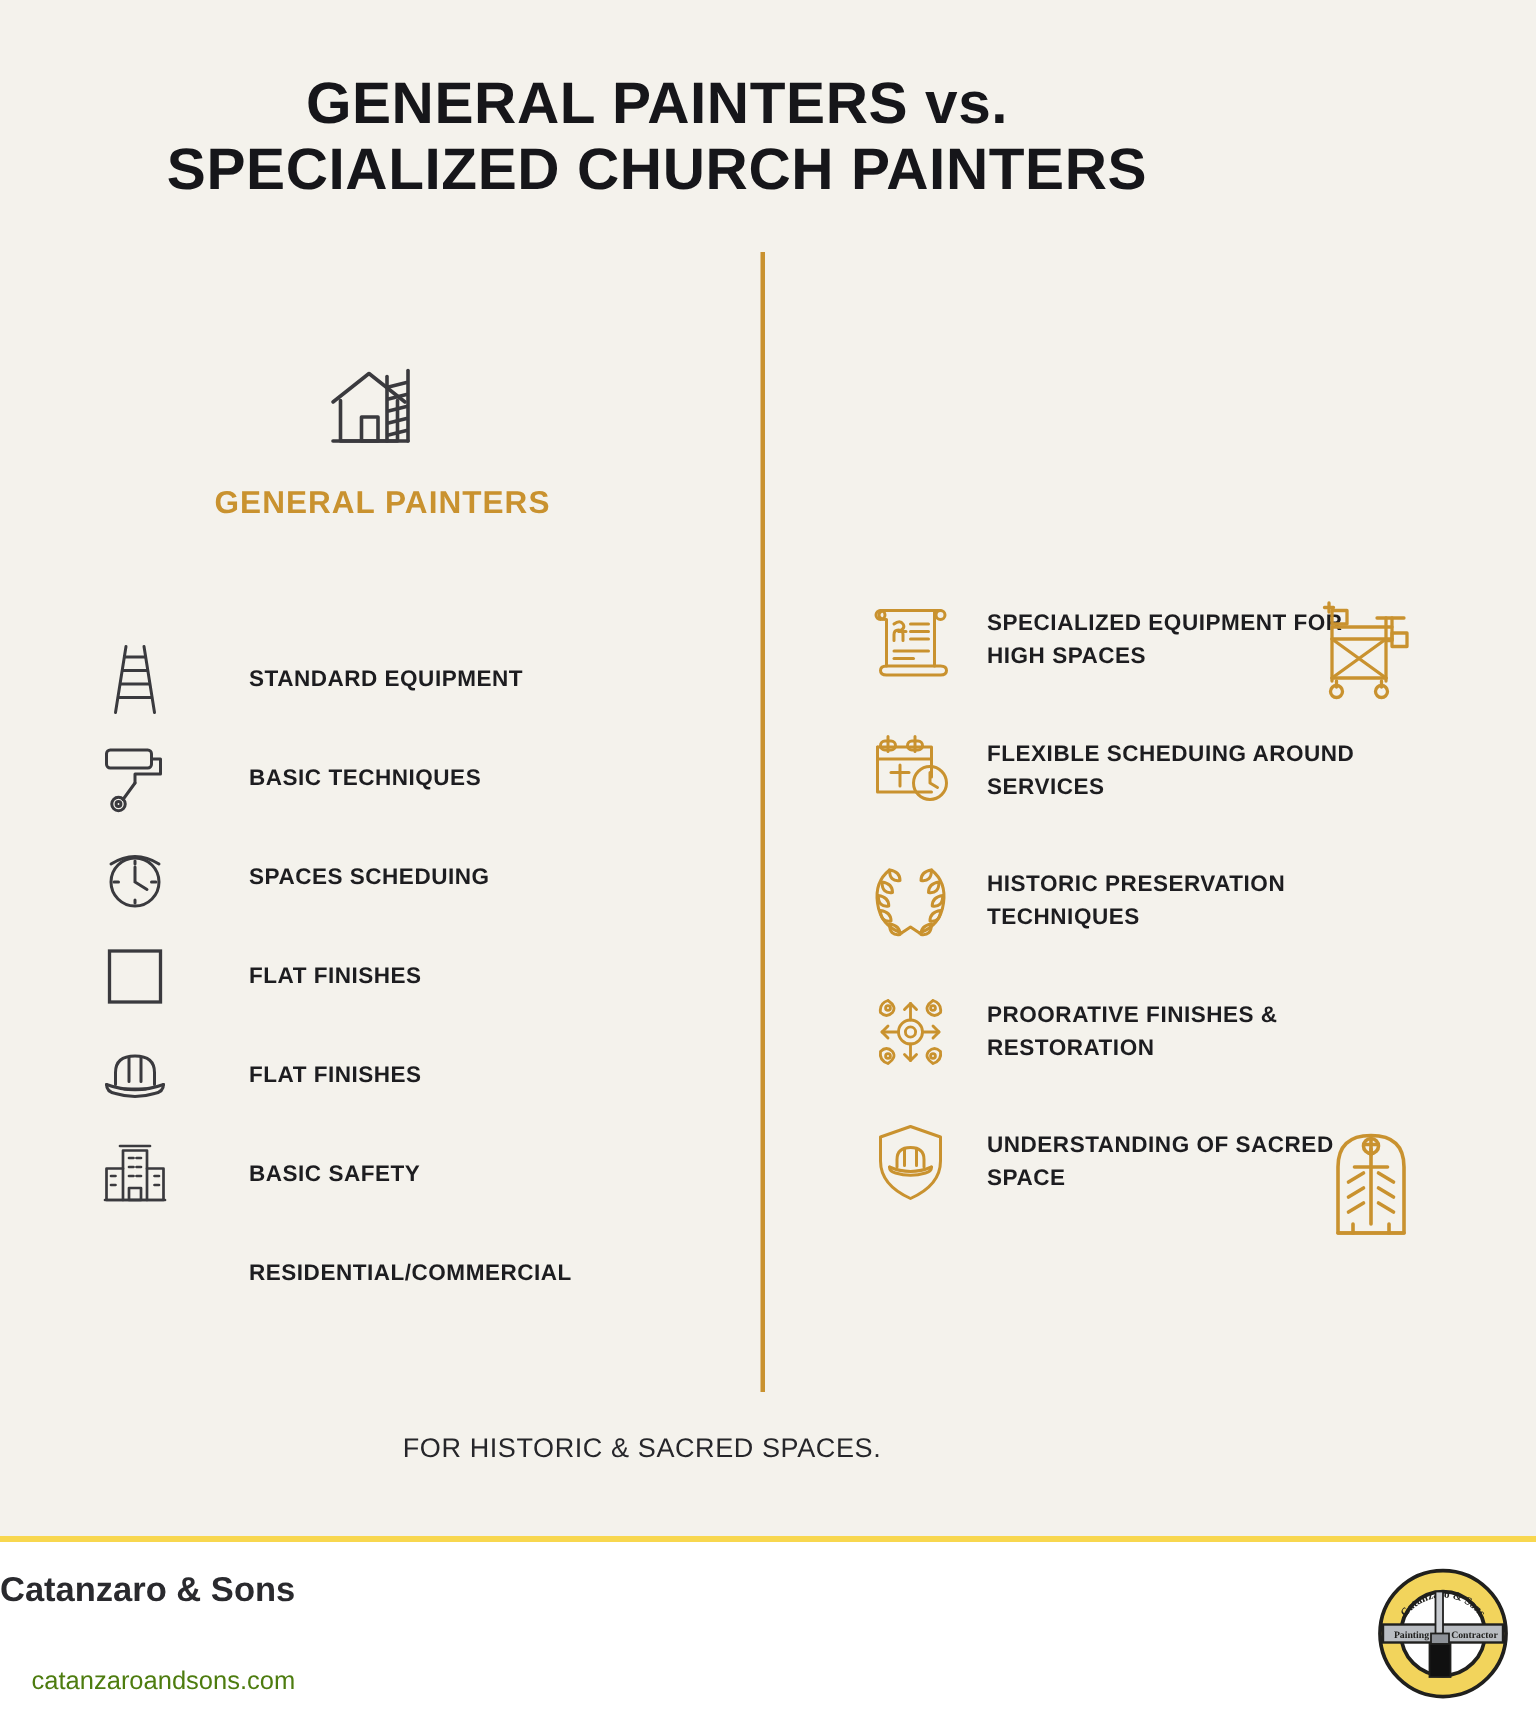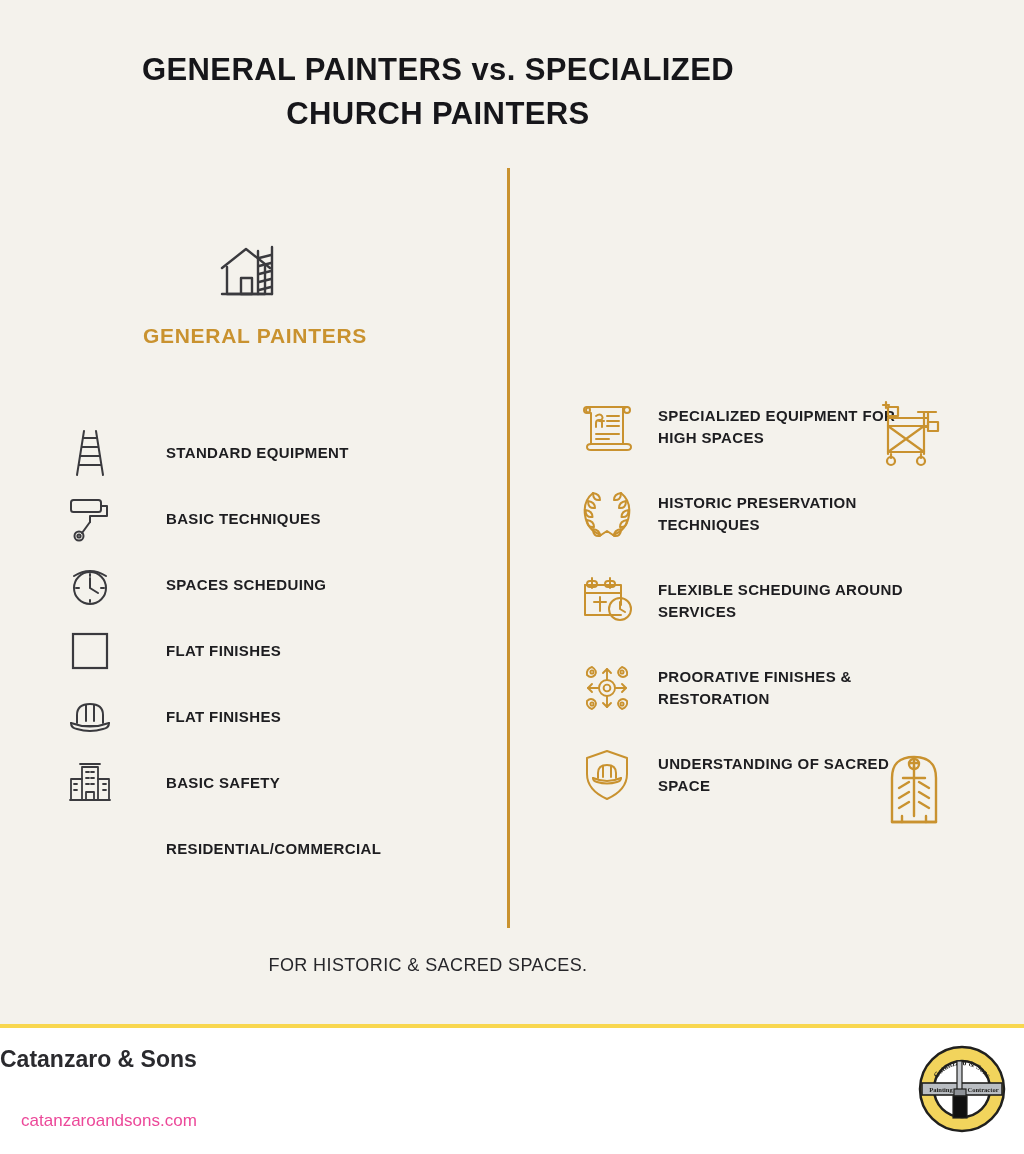--- a/index.html
+++ b/index.html
@@ -22,21 +22,21 @@
     box-sizing: border-box;
   }
 
   
   .title {
     position: absolute;
     top: 48px;
     left: 0;
     width: 876px;
     text-align: center;
-    font-size: 31px;
+    font-size: 39px;
     font-weight: bold;
     letter-spacing: 0.4px;
     line-height: 44px;
     color: #16161a;
     padding: 0 110px;
     box-sizing: border-box;
   }
 
   
   .divider {
@@ -155,21 +155,21 @@
     margin-right: 14px;
   }
   .brand-name {
     font-size: 23px;
     font-weight: bold;
     color: #2a2a2e;
     line-height: 28px;
   }
   .brand-url {
     font-size: 17px;
-    color: #ec4899;
+    color: #4d7c0f;
     line-height: 24px;
     margin-top: 36px;
   }
   .brand-logo {
     width: 92px;
     height: 92px;
     flex: 0 0 auto;
   }
 </style>
 </head>
@@ -304,56 +304,56 @@
           <path d="M28 16 L40 16 M28 21 L40 21 M28 26 L40 26"></path>
           <path d="M17 34 L40 34"></path>
           <path d="M17 39 L30 39"></path>
         </svg>
       </span>
       <span class="txt">SPECIALIZED EQUIPMENT FOR HIGH SPACES</span>
     </div>
 
     <div class="row">
       <span class="ico">
+        <svg width="56" height="52" viewBox="0 0 56 52" fill="none" stroke="#c9922f" stroke-width="2" stroke-linecap="round" stroke-linejoin="round">
+          <path d="M6 10 L42 10 L42 30"></path>
+          <path d="M42 40 L6 40 L6 10"></path>
+          <path d="M6 18 L42 18"></path>
+          <path d="M13 3 L13 13 M13 6 h-2 a3 3 0 0 0 0 6 h2"></path>
+          <path d="M13 6 h2 a3 3 0 0 1 0 6 h-2"></path>
+          <path d="M31 3 L31 13 M31 6 h-2 a3 3 0 0 0 0 6 h2"></path>
+          <path d="M31 6 h2 a3 3 0 0 1 0 6 h-2"></path>
+          <path d="M21 22 L21 36"></path>
+          <path d="M15 27 L27 27"></path>
+          <circle cx="41" cy="34" r="11"></circle>
+          <path d="M41 27 L41 34 L46 37"></path>
+        </svg>
+      </span>
+      <span class="txt">FLEXIBLE SCHEDUING AROUND SERVICES</span>
+    </div>
+
+    <div class="row">
+      <span class="ico">
         <svg width="56" height="54" viewBox="0 0 56 54" fill="none" stroke="#c9922f" stroke-width="2" stroke-linecap="round" stroke-linejoin="round">
           <path d="M22 48 Q8 43 6 28 Q4 14 14 6"></path>
           <path d="M34 48 Q48 43 50 28 Q52 14 42 6"></path>
           <path d="M14 6 q7 1 7 7 q-7 1 -7 -7"></path>
           <path d="M9 14 q7 1 7 7 q-7 1 -7 -7"></path>
           <path d="M6.5 23 q7 1 7 7 q-7 1 -7 -7"></path>
           <path d="M8 33 q7 1 7 7 q-7 1 -7 -7"></path>
           <path d="M14 42 q7 1 7 7 q-7 1 -7 -7"></path>
           <path d="M42 6 q-7 1 -7 7 q7 1 7 -7"></path>
           <path d="M47 14 q-7 1 -7 7 q7 1 7 -7"></path>
           <path d="M49.5 23 q-7 1 -7 7 q7 1 7 -7"></path>
           <path d="M48 33 q-7 1 -7 7 q7 1 7 -7"></path>
           <path d="M42 42 q-7 1 -7 7 q7 1 7 -7"></path>
           <path d="M22 48 L28 44 L34 48"></path>
         </svg>
       </span>
       <span class="txt">HISTORIC PRESERVATION TECHNIQUES</span>
-    </div>
-
-    <div class="row">
-      <span class="ico">
-        <svg width="56" height="52" viewBox="0 0 56 52" fill="none" stroke="#c9922f" stroke-width="2" stroke-linecap="round" stroke-linejoin="round">
-          <path d="M6 10 L42 10 L42 30"></path>
-          <path d="M42 40 L6 40 L6 10"></path>
-          <path d="M6 18 L42 18"></path>
-          <path d="M13 3 L13 13 M13 6 h-2 a3 3 0 0 0 0 6 h2"></path>
-          <path d="M13 6 h2 a3 3 0 0 1 0 6 h-2"></path>
-          <path d="M31 3 L31 13 M31 6 h-2 a3 3 0 0 0 0 6 h2"></path>
-          <path d="M31 6 h2 a3 3 0 0 1 0 6 h-2"></path>
-          <path d="M21 22 L21 36"></path>
-          <path d="M15 27 L27 27"></path>
-          <circle cx="41" cy="34" r="11"></circle>
-          <path d="M41 27 L41 34 L46 37"></path>
-        </svg>
-      </span>
-      <span class="txt">FLEXIBLE SCHEDUING AROUND SERVICES</span>
     </div>
 
     <div class="row">
       <span class="ico">
         <svg width="56" height="54" viewBox="0 0 56 54" fill="none" stroke="#c9922f" stroke-width="1.9" stroke-linecap="round" stroke-linejoin="round">
           <circle cx="28" cy="27" r="8"></circle>
           <circle cx="28" cy="27" r="3.4"></circle>
           <path d="M28 8 L28 19 M28 35 L28 46"></path>
           <path d="M9 27 L20 27 M36 27 L47 27"></path>
           <path d="M24 12 L28 8 L32 12"></path>

